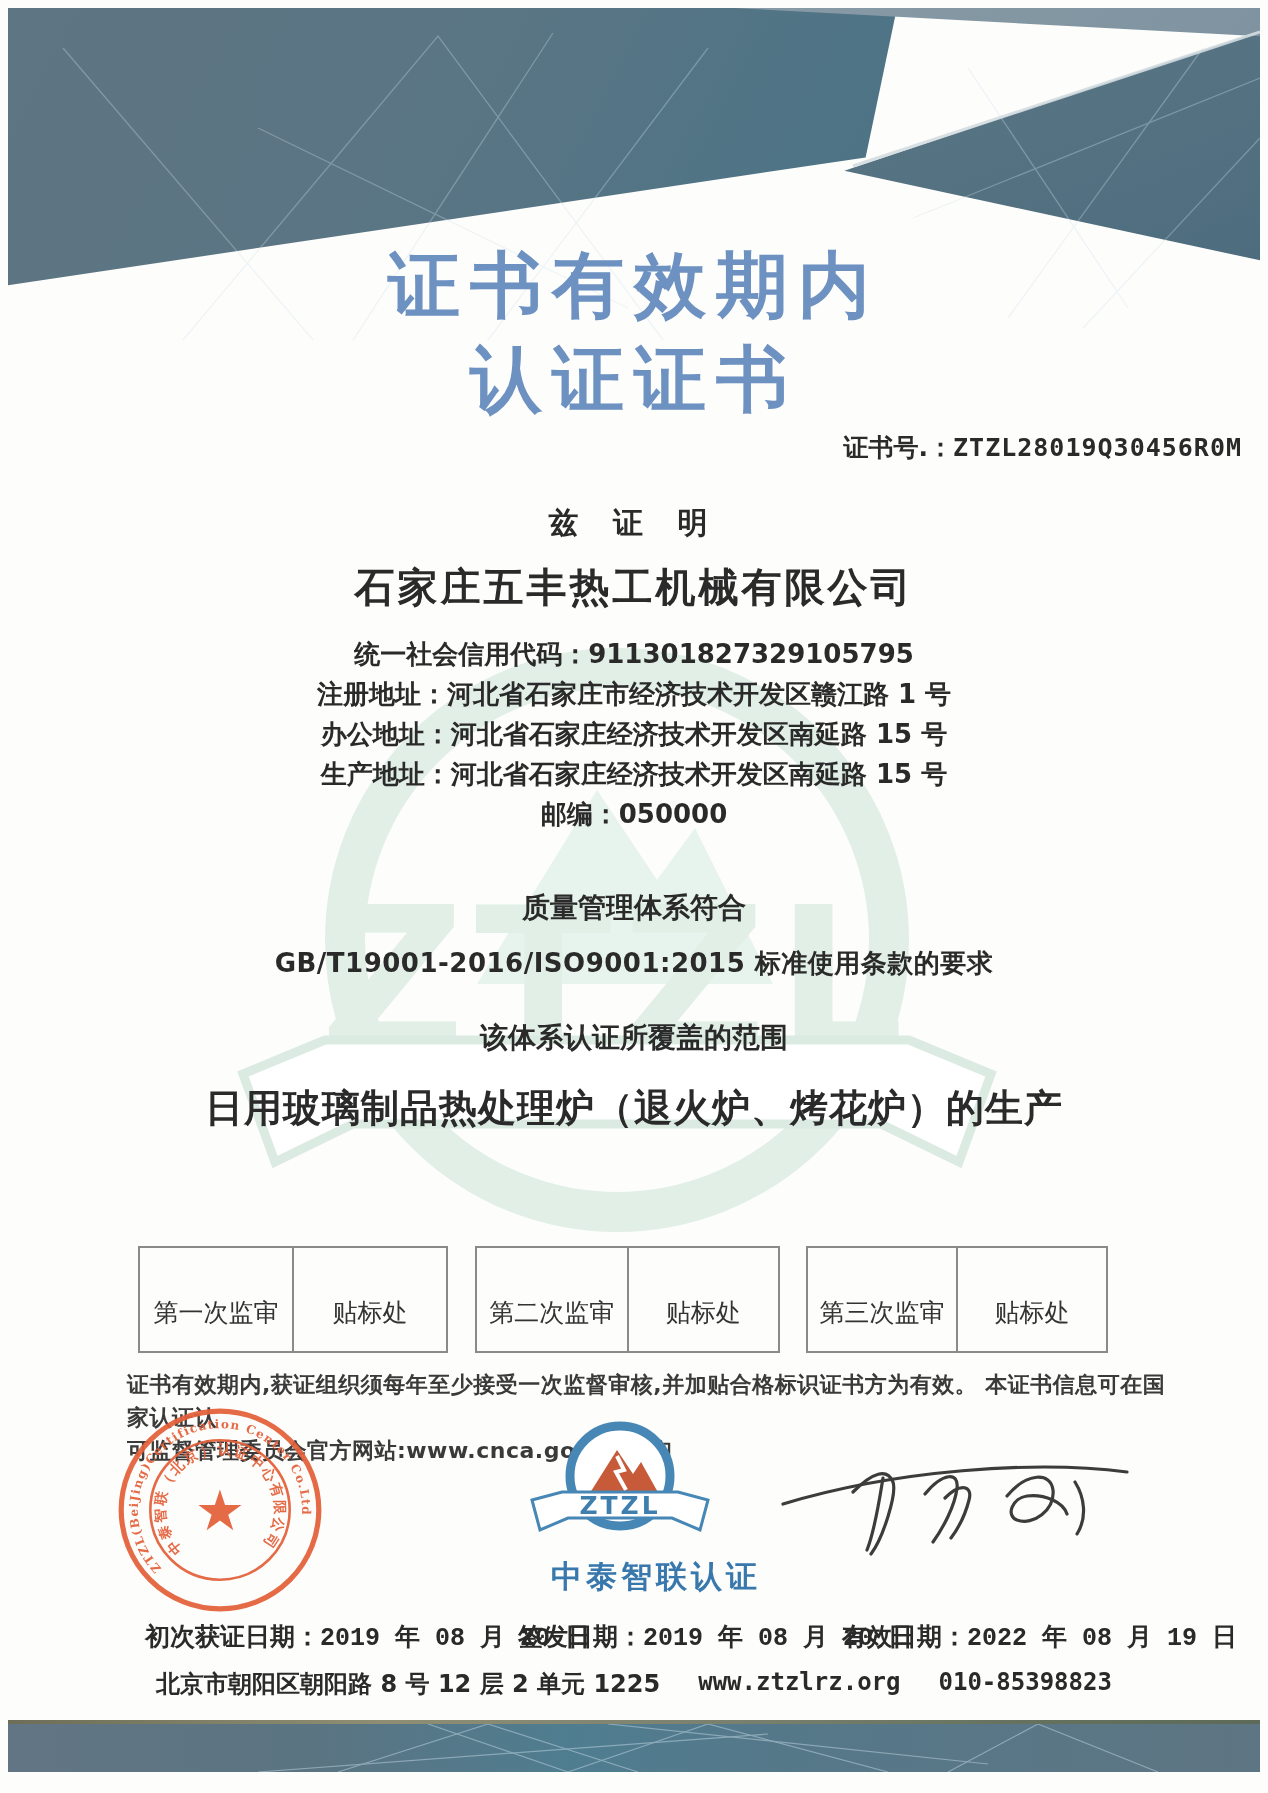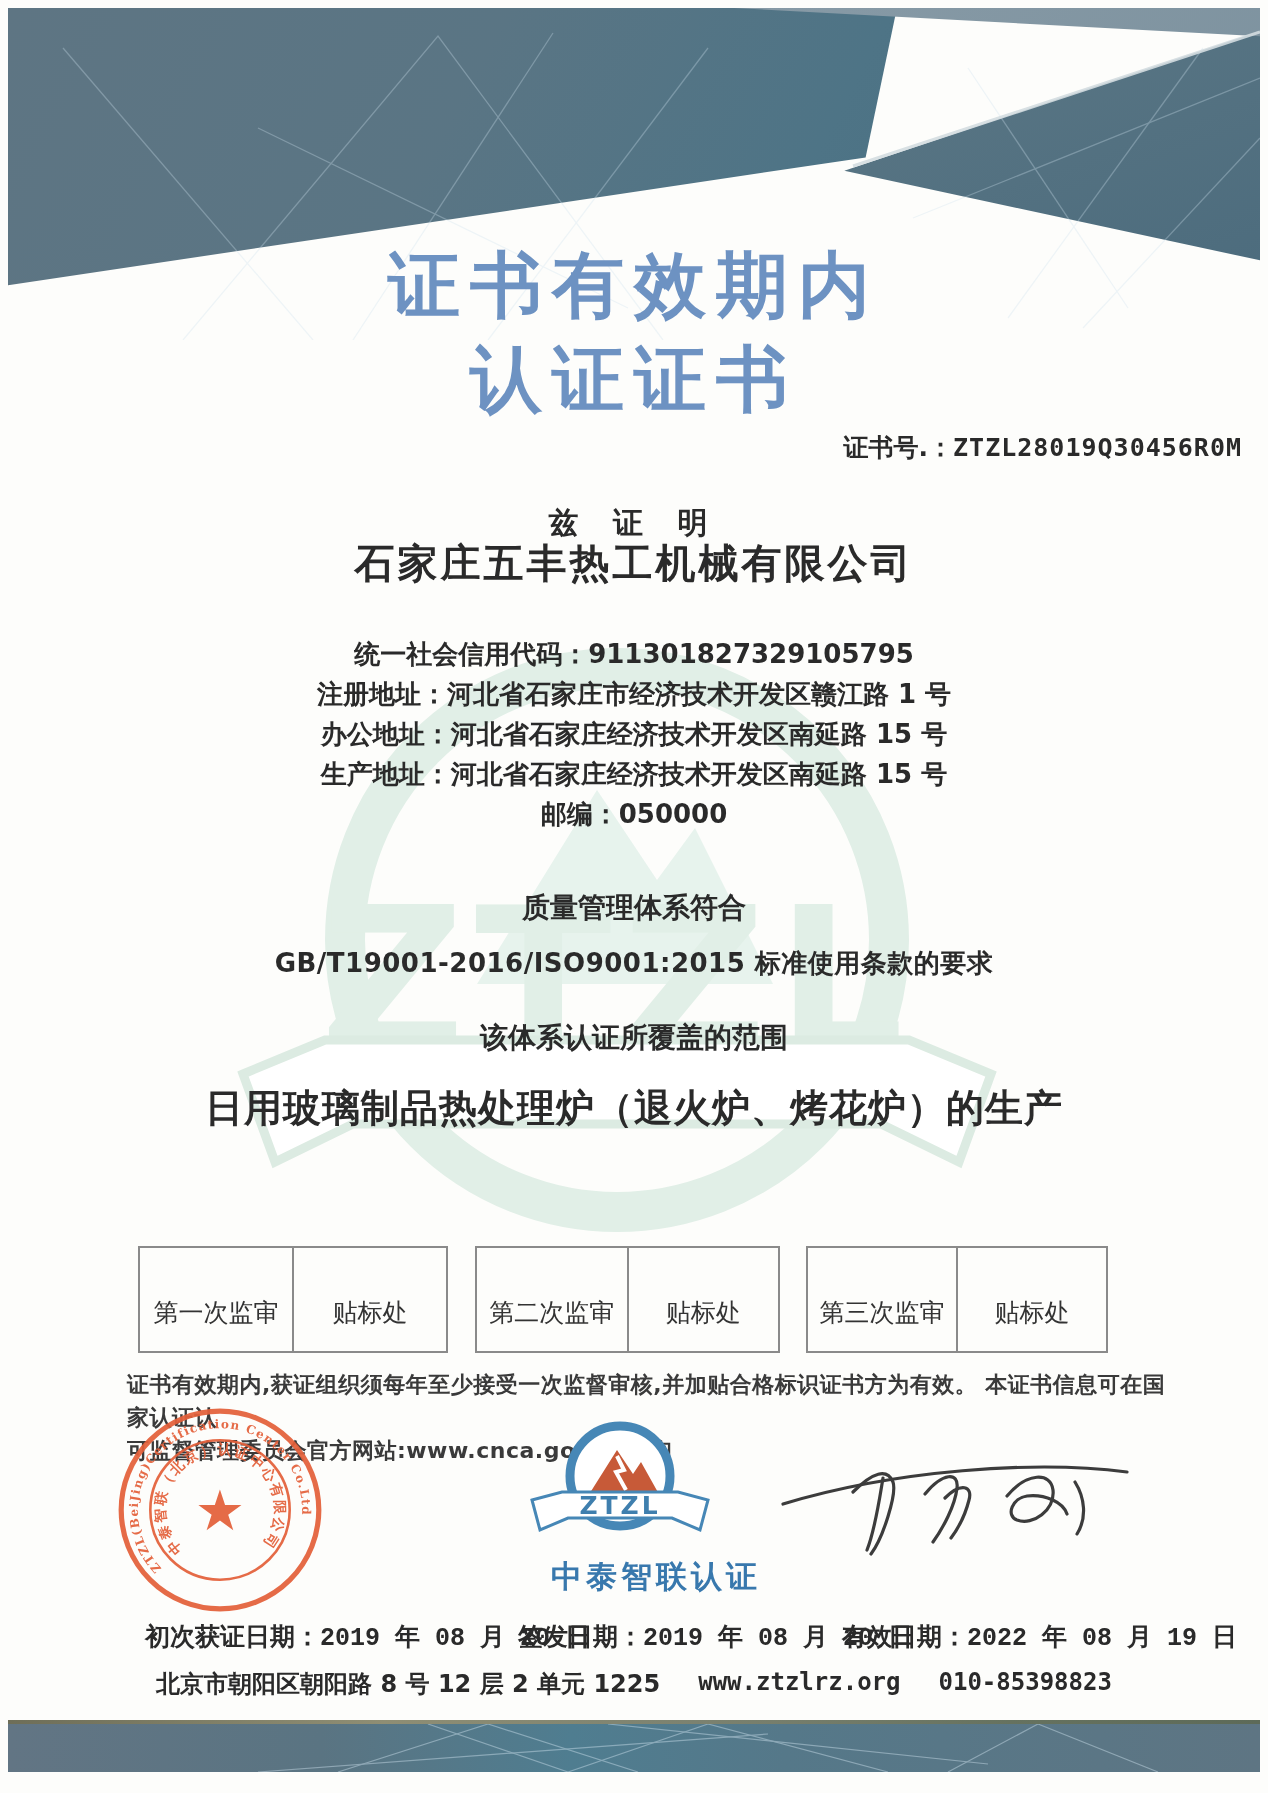--- a/index.html
+++ b/index.html
@@ -32,21 +32,21 @@
   
   .center-line{position:absolute;left:0;width:100%;text-align:center;z-index:2;}
   .title-1{top:238px;font-family:"DejaVu Serif",serif;font-weight:bold;font-size:72px;
            letter-spacing:10px;color:#6d92c2;}
   .title-2{top:332px;font-family:"DejaVu Serif",serif;font-weight:bold;font-size:72px;
            letter-spacing:10px;color:#6d92c2;}
   .certno{position:absolute;right:26px;top:431px;z-index:2;font-size:25px;font-weight:600;}
   .certno .label{font-family:"DejaVu Sans",sans-serif;}
   .certno .value{font-family:"DejaVu Sans Mono",monospace;letter-spacing:1px;text-align:right;}
   .hereby{top:503px;font-size:30px;font-weight:bold;letter-spacing:12px;}
-  .company{top:536px;font-size:40px;font-weight:bold;letter-spacing:3px;}
+  .company{top:560px;font-size:40px;font-weight:bold;letter-spacing:3px;}
   .info-block{position:absolute;left:0;top:634px;width:100%;text-align:center;z-index:2;
               font-size:26px;font-weight:bold;line-height:40px;}
   .conform{top:889px;font-size:28px;font-weight:bold;}
   .standard{top:946px;font-size:26px;font-weight:bold;letter-spacing:.5px;}
   .scope-label{top:1019px;font-size:28px;font-weight:bold;}
   .scope{top:1083px;font-size:38px;font-weight:bold;letter-spacing:1px;}
   
   .audit-table{position:absolute;left:138px;top:1246px;width:946px;height:107px;z-index:2;}
   .audit-group{position:absolute;top:0;height:107px;border:2px solid #8a8a8a;
                display:flex;box-sizing:border-box;}

